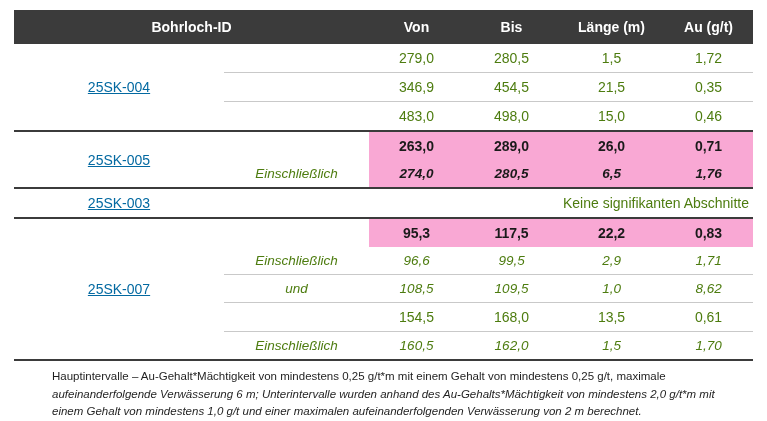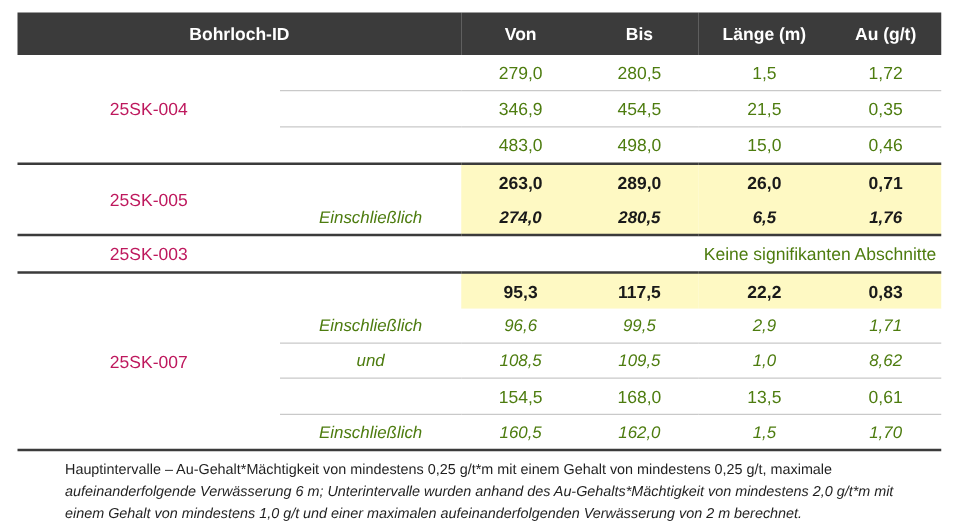--- a/index.html
+++ b/index.html
@@ -48,36 +48,37 @@
   tbody td {
     text-align: center;
     padding: 6px 4px;
     border: none;
     background: #ffffff;
     font-size: 14px;
     color: #4d7c0f;
   }
   tbody td.id-cell {
     font-size: 14px;
-    color: #be185d;
+    color: #0369a1;
+    text-decoration: underline;
   }
   tbody td.sub-cell {
     font-style: italic;
     font-size: 13.5px;
   }
   
   tr.sep-num td.line-under {
     border-bottom: 1px solid #c9c9c9;
   }
   
   tr.group-top td {
     border-top: 2px solid #3b3b3b;
   }
   td.highlight {
-    background: #fef9c3;
+    background: #f9a8d4;
     color: #1a1a1a;
     font-weight: bold;
     margin-top: 20px;
   }
   td.highlight.sub-cell {
     font-weight: bold;
   }
   td.nosig {
     text-align: right;
     font-size: 14px;

